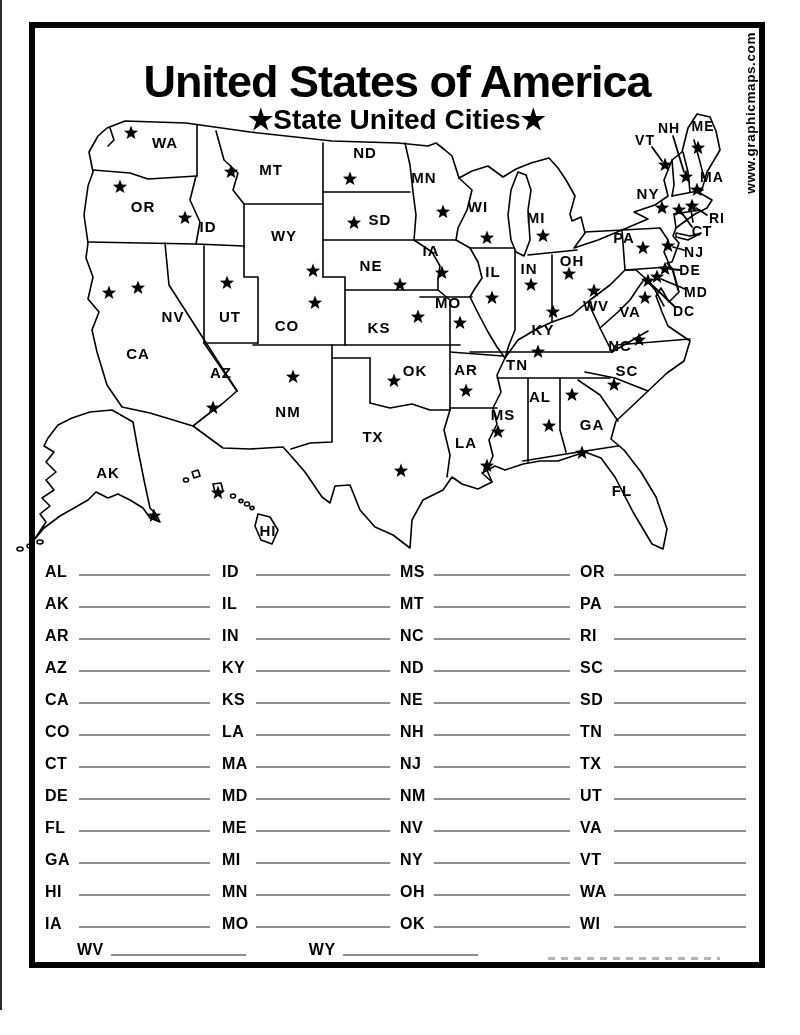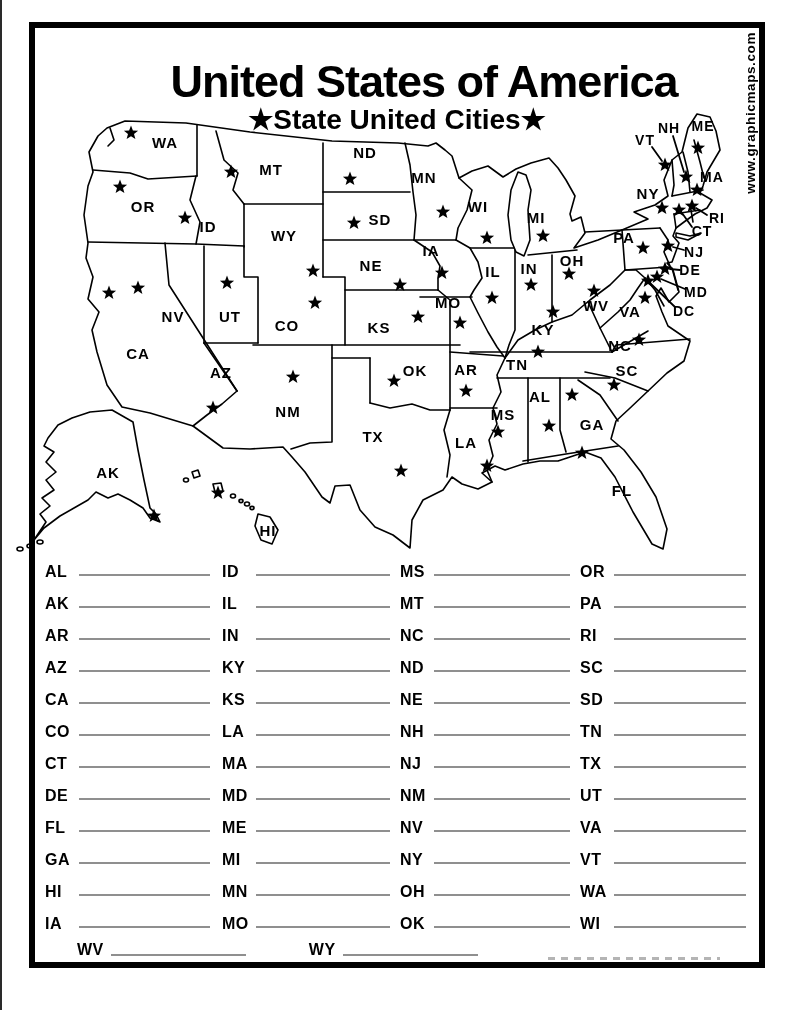--- a/index.html
+++ b/index.html
@@ -8,21 +8,21 @@
     width:800px;height:1035px;position:relative;background:var(--paper);
     font-family:"Liberation Sans",sans-serif;color:var(--ink);overflow:hidden;
   }
   .scan-edge{position:absolute;left:0;top:0;width:2px;height:1010px;background:#2a2a2a;}
   .frame{
     position:absolute;left:29px;top:22px;width:736px;height:946px;
     border:6px solid var(--ink);box-sizing:border-box;background:var(--paper);
   }
   .title{
     position:absolute;left:29px;top:26px;width:736px;text-align:center;
-    font-size:45px;font-weight:700;letter-spacing:-1px;padding-left:27px;
+    font-size:45px;font-weight:700;letter-spacing:-1px;
   }
   .subtitle{
     position:absolute;left:29px;top:80px;width:736px;text-align:center;
     font-size:28px;font-weight:700;letter-spacing:0px;
   }
   .watermark{
     position:absolute;top:32px;right:42px;
     writing-mode:vertical-rl;transform:rotate(180deg);
     font-size:13.5px;font-weight:700;letter-spacing:0.6px;
   }

